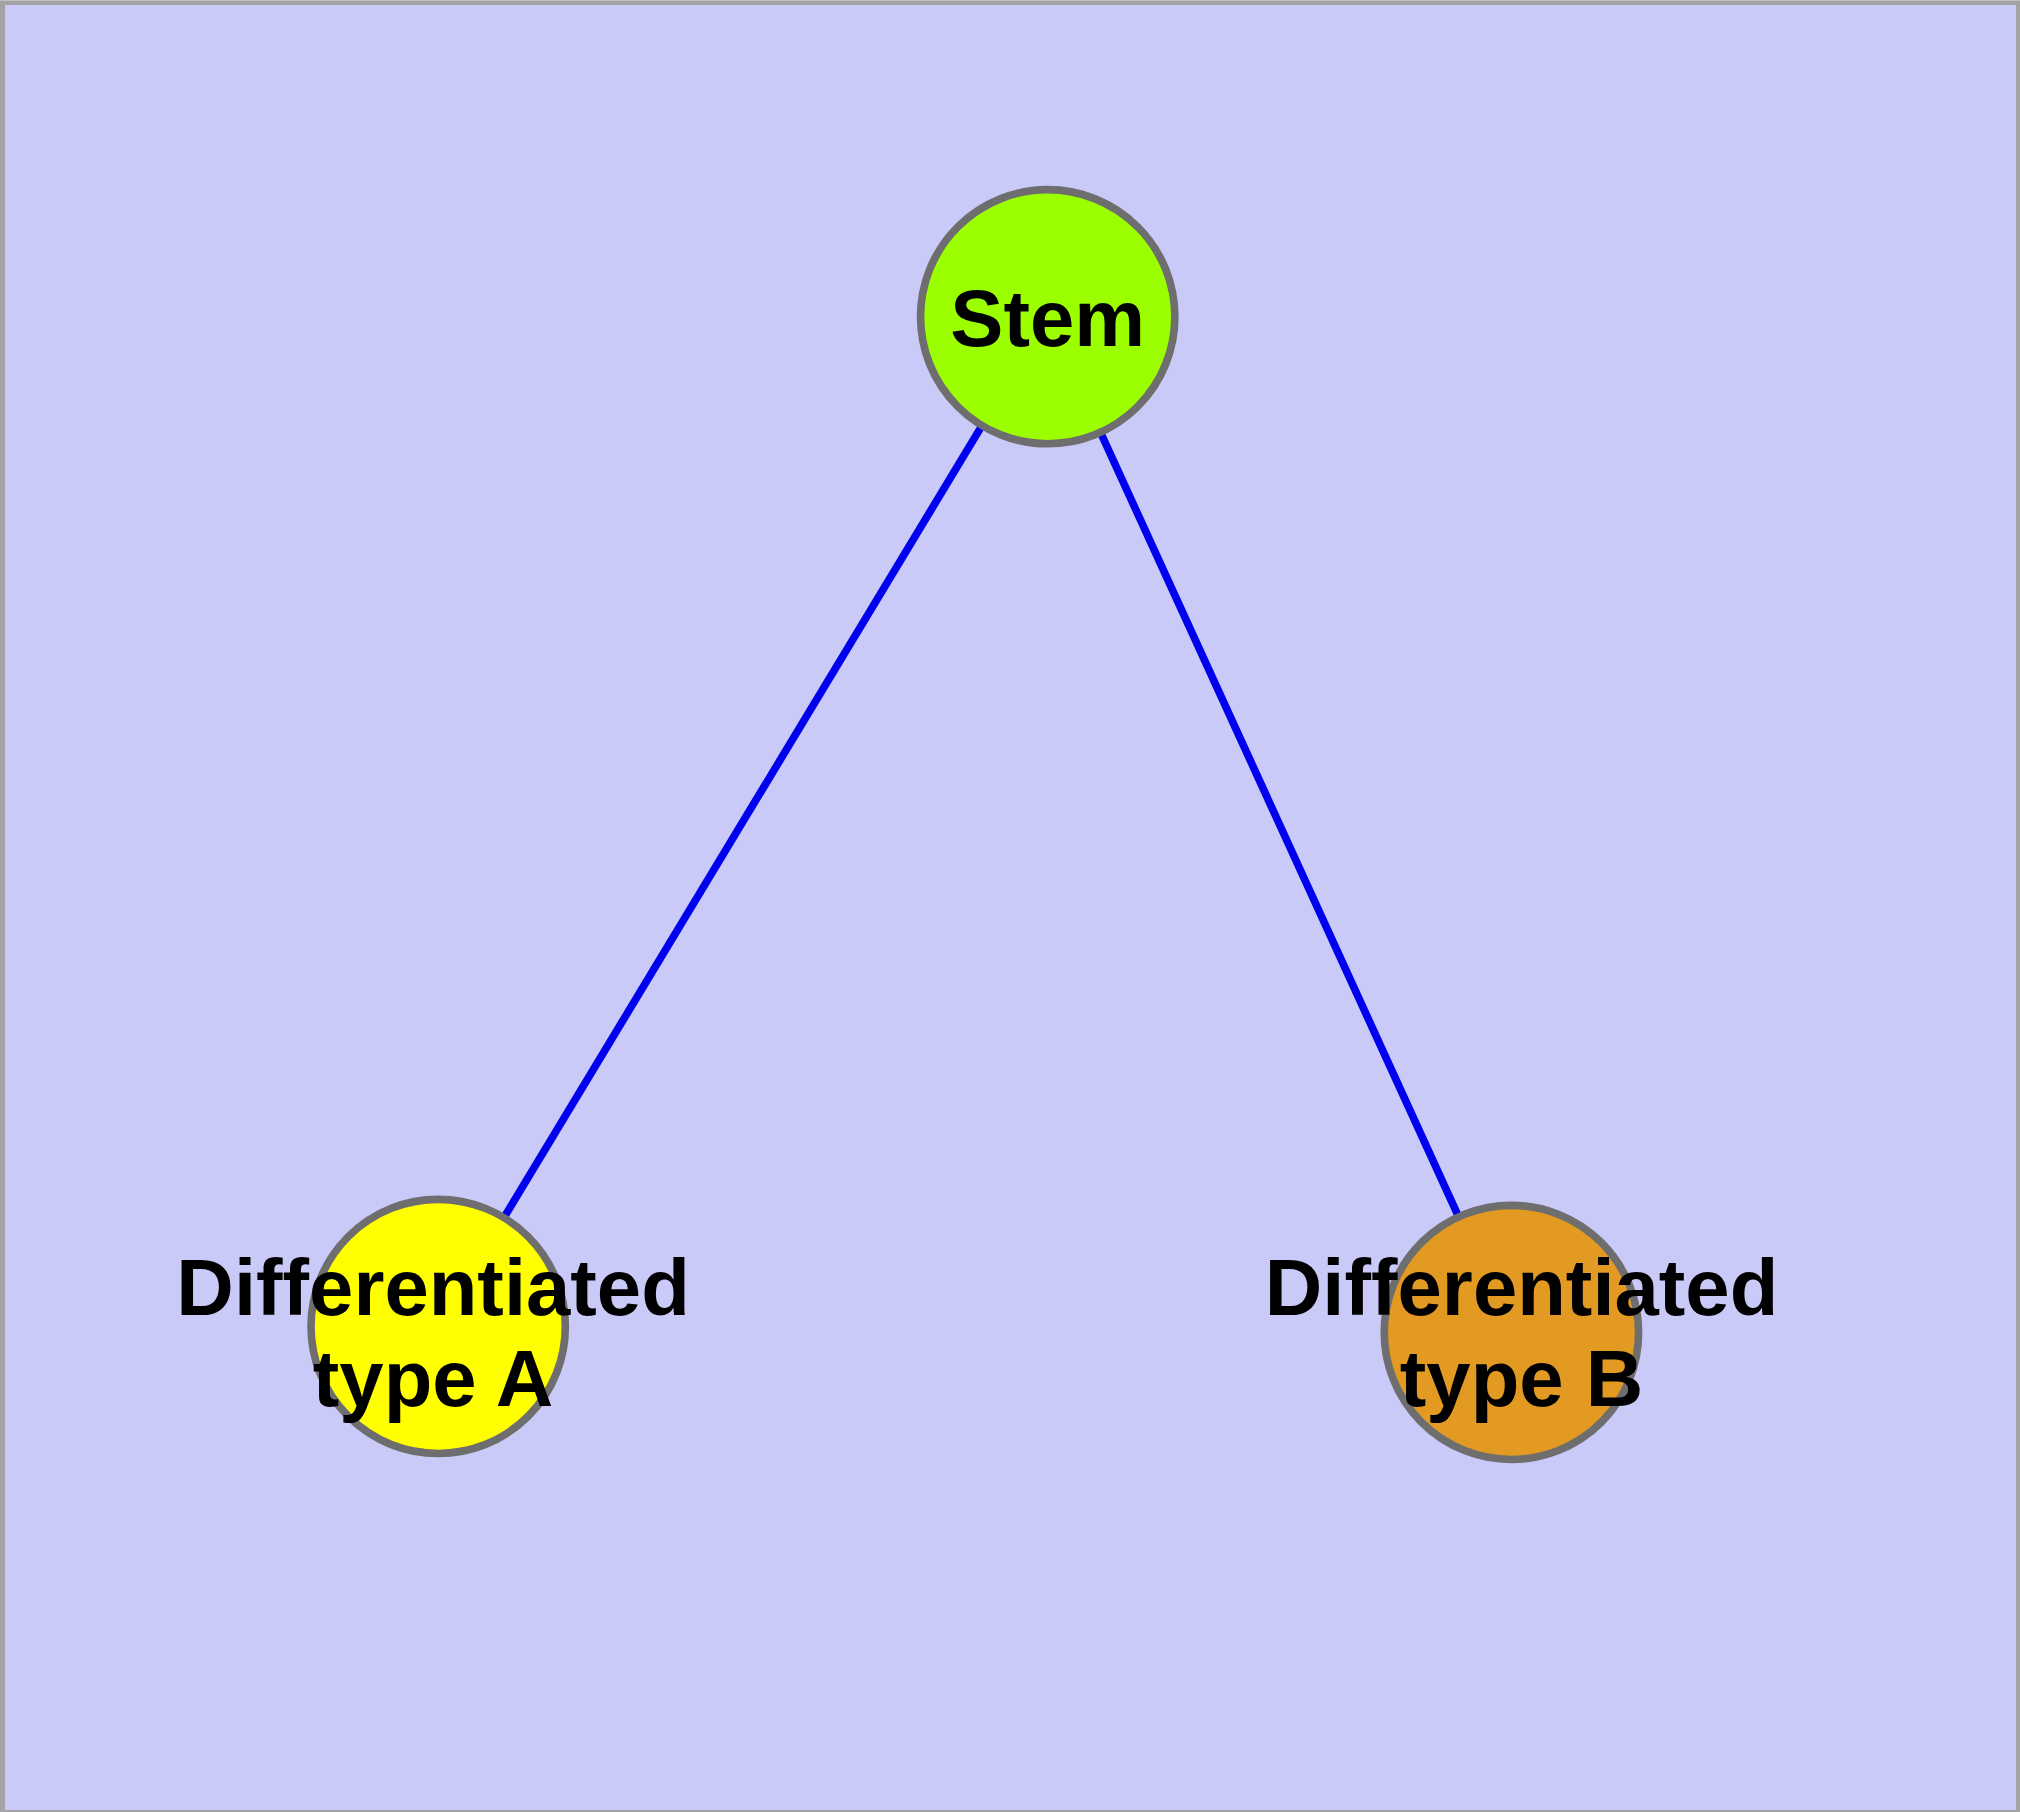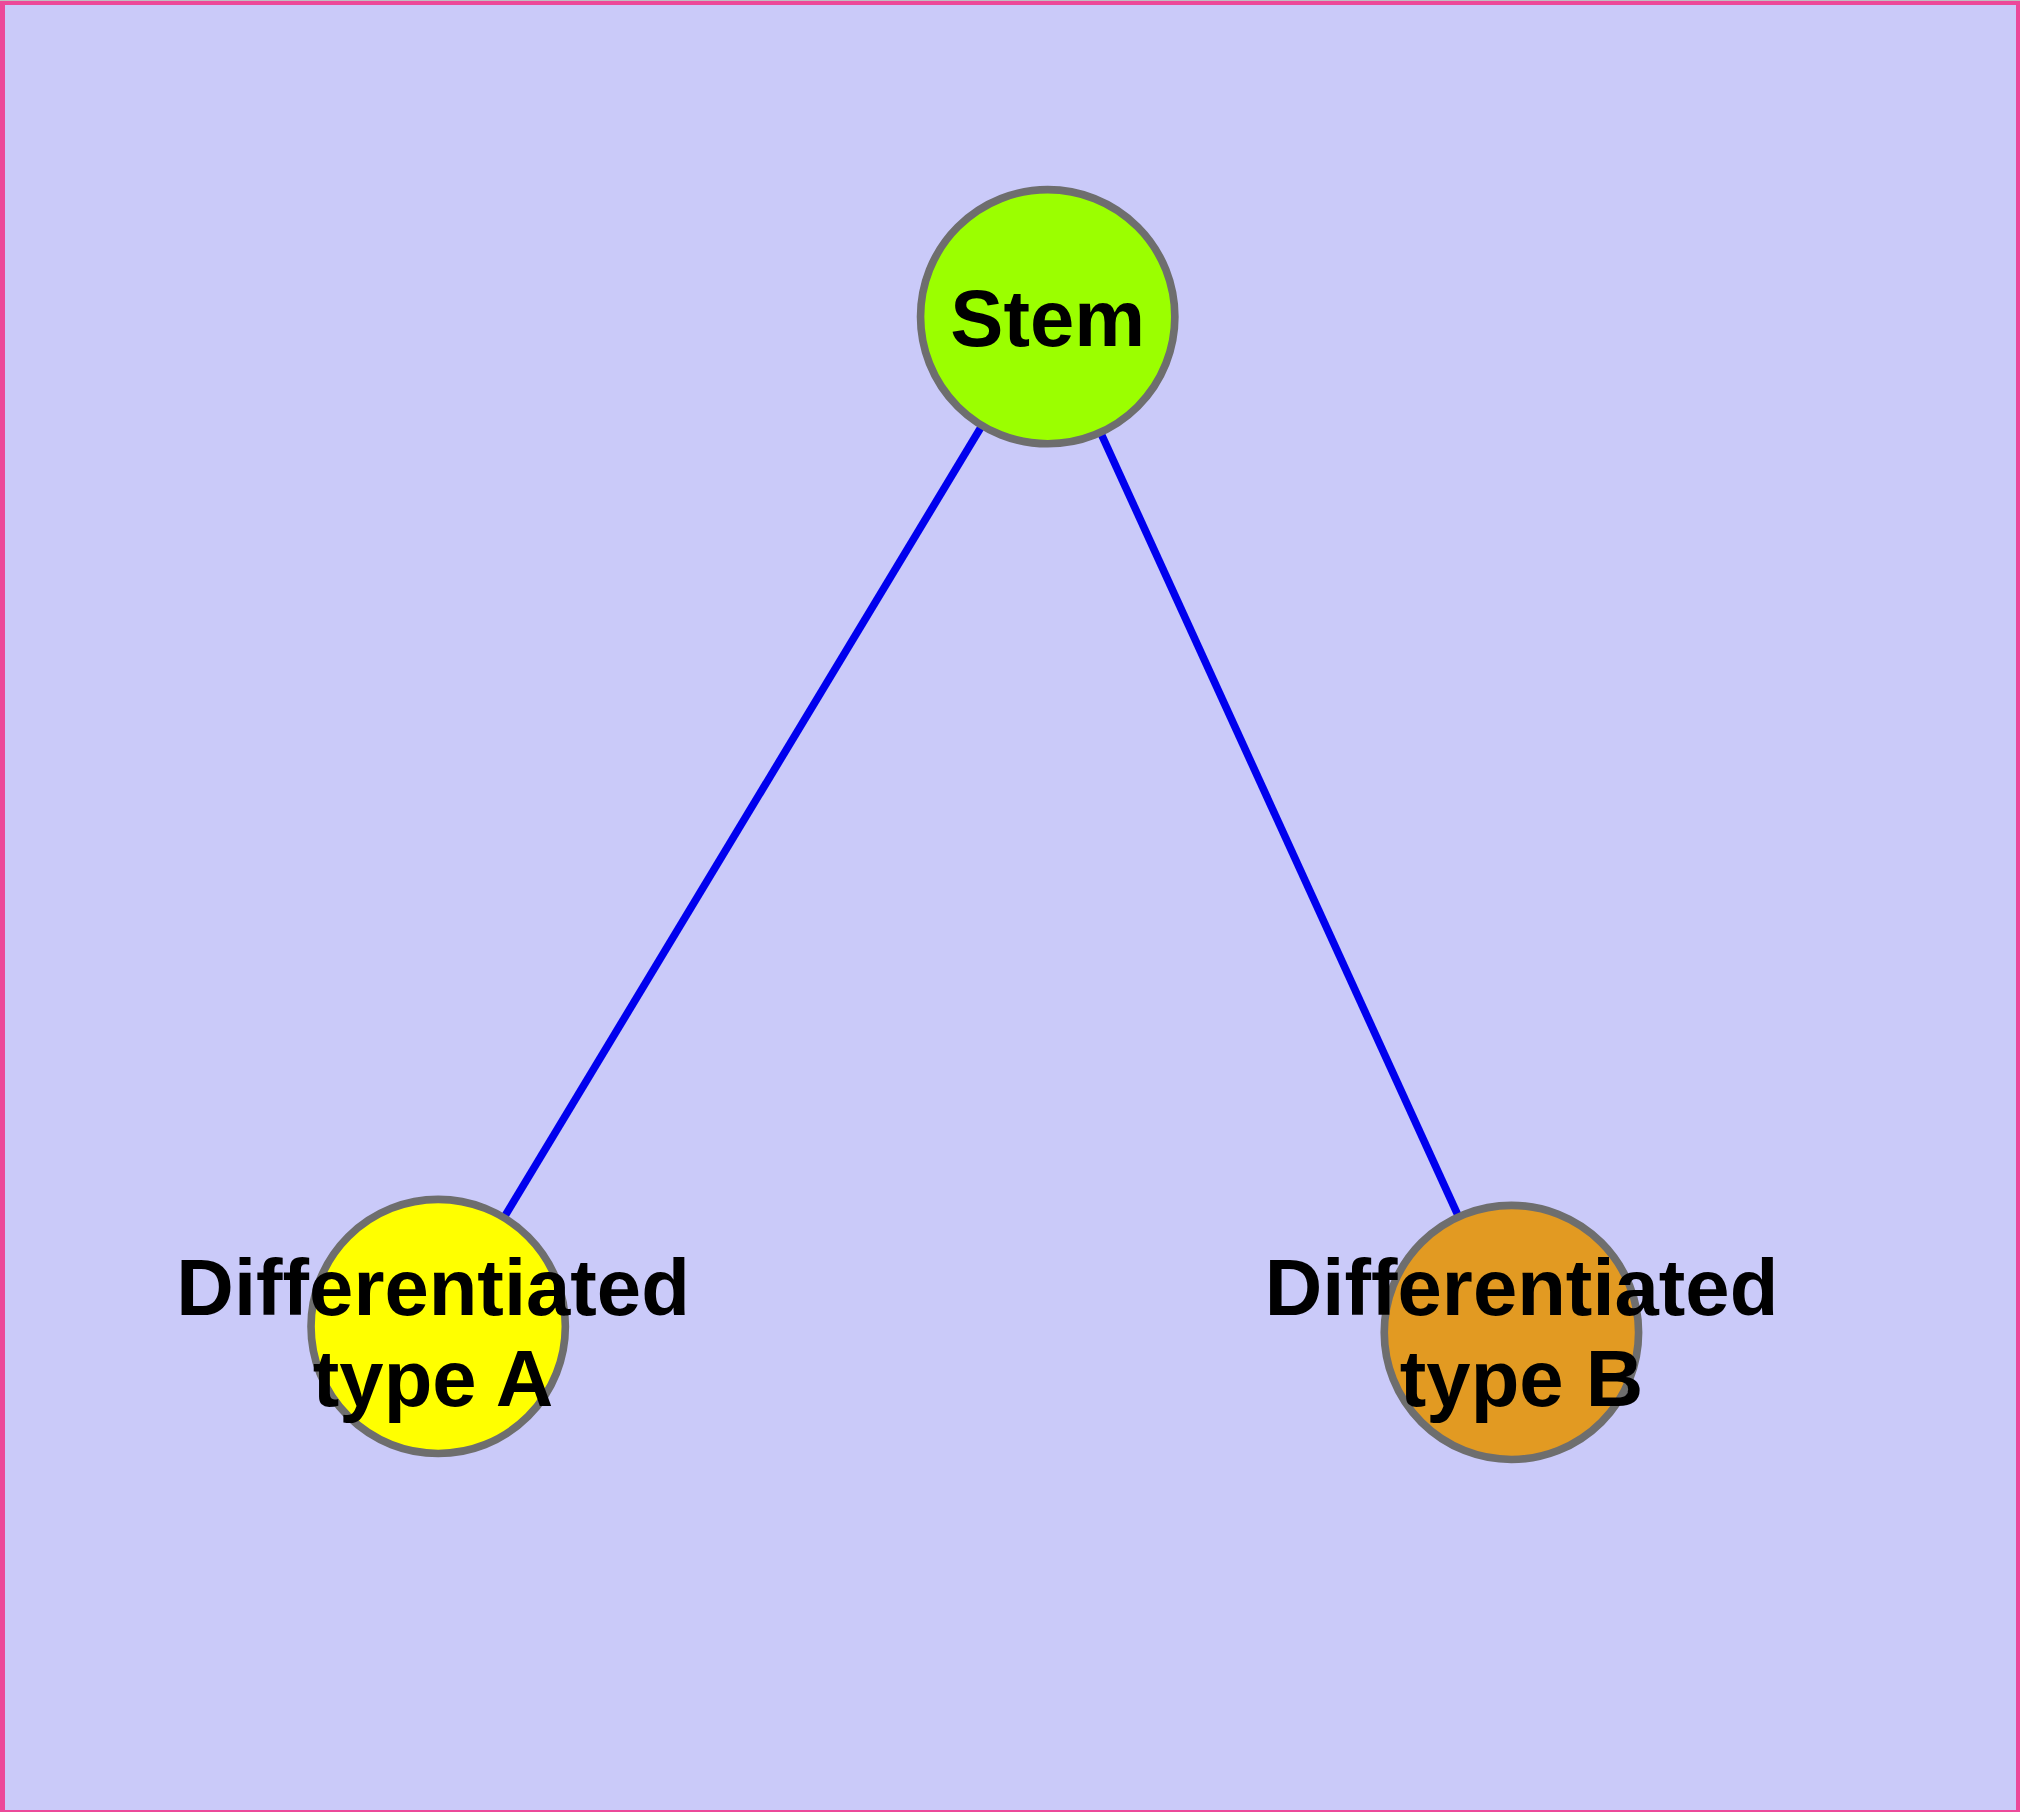--- a/index.html
+++ b/index.html
@@ -8,21 +8,21 @@
     width: 2021px;
     height: 1812px;
     background: #ffffff;
     font-family: "Liberation Sans", sans-serif;
   }
   .canvas-frame {
     position: absolute;
     inset: 0;
     width: 2021px;
     height: 1812px;
-    background: #ec4899;
+    background: #a3a3a3;
     border-top: 0.8px solid #bfbfbf;
     box-sizing: border-box;
   }
   .plot-area {
     position: absolute;
     left: 5.1px;
     top: 4.2px;
     right: 5.1px;
     bottom: 2.5px;
     background: #CACAF9;

